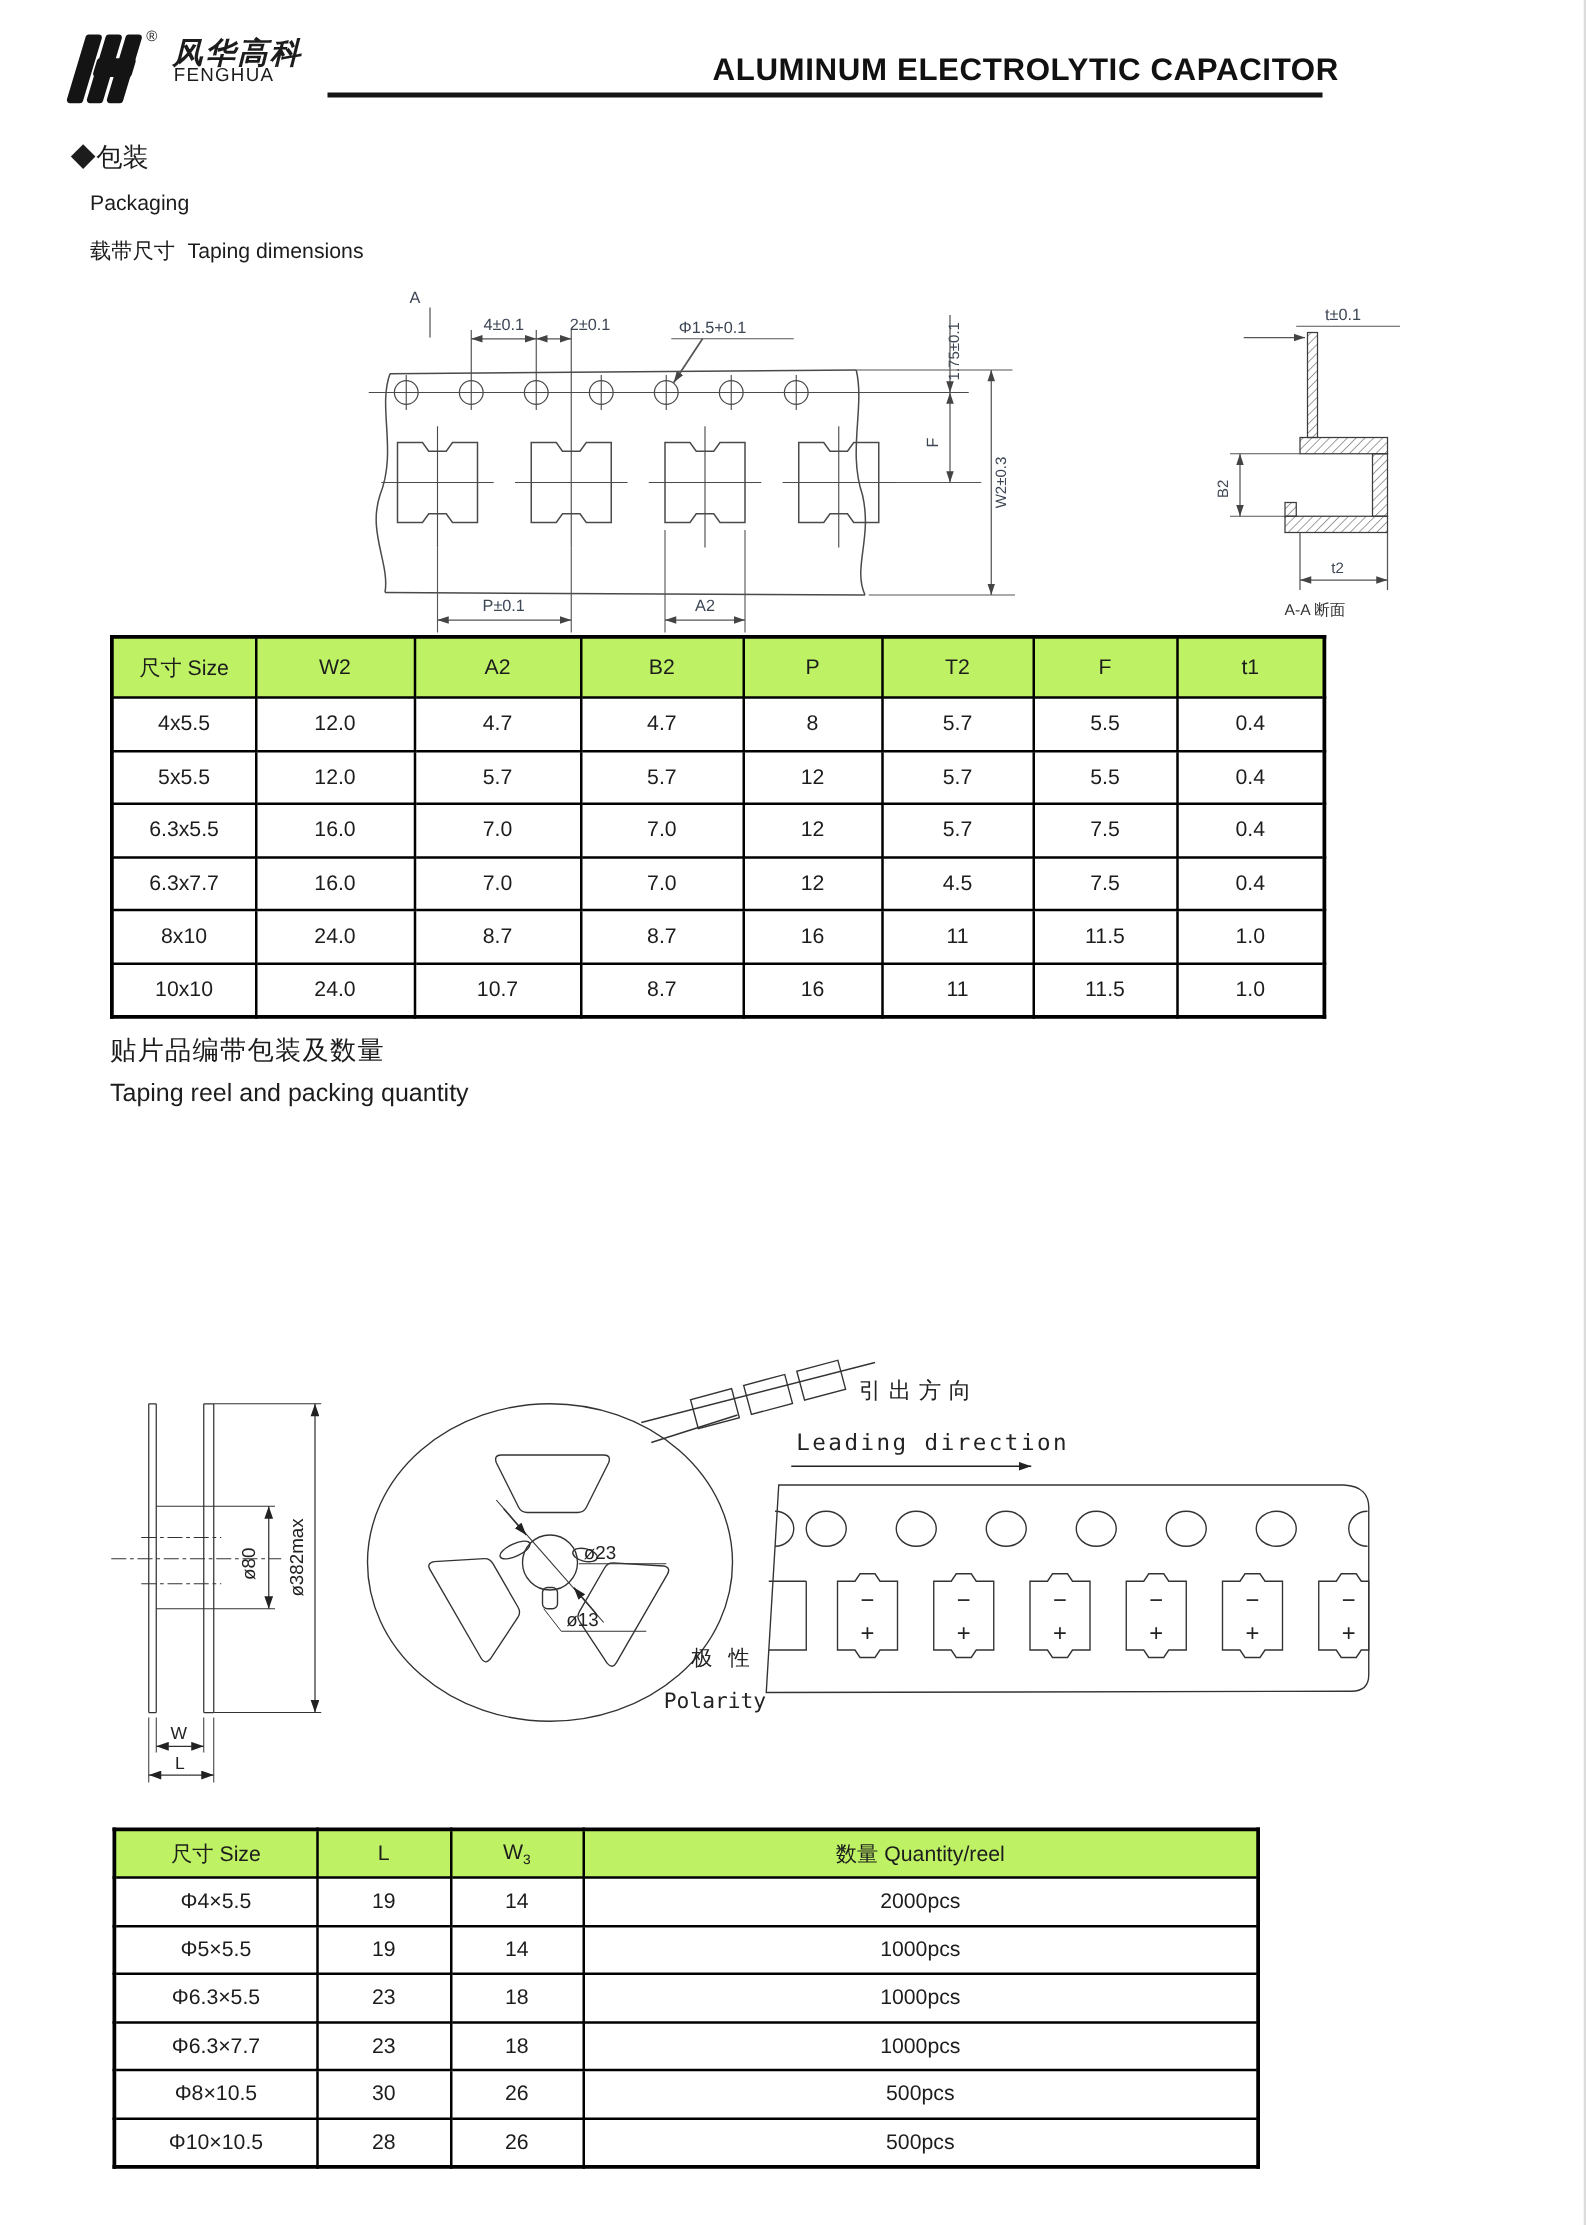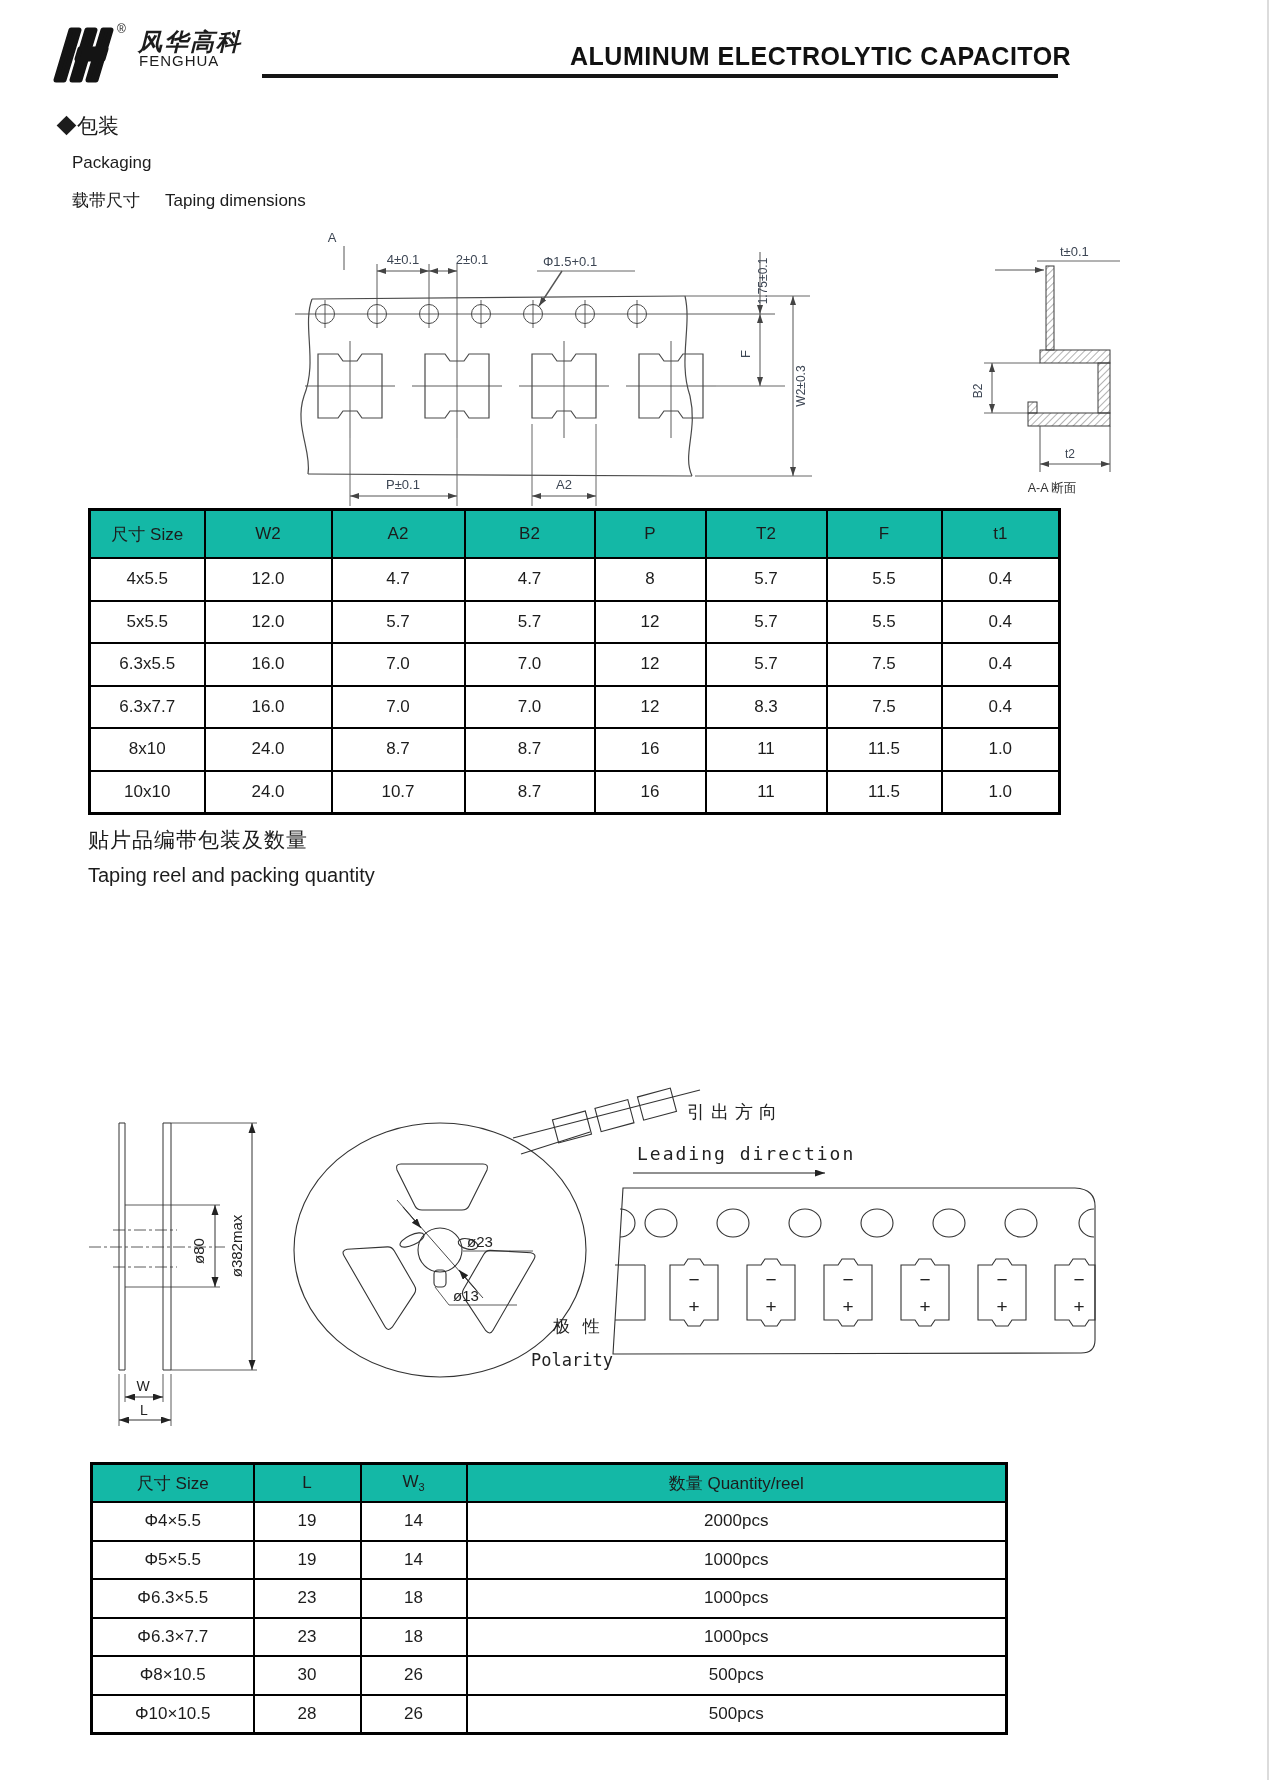--- a/index.html
+++ b/index.html
@@ -10,33 +10,33 @@
   .logo-mark{position:absolute;left:50px;top:24px;}
   .reg{position:absolute;left:117px;top:22px;font-size:12px;}
   .logo-cn{position:absolute;left:138px;top:26px;font-size:24px;font-weight:bold;letter-spacing:2px;font-style:italic;}
   .logo-en{position:absolute;left:139px;top:52px;font-size:15px;font-weight:normal;letter-spacing:1px;}
   .page-title{position:absolute;left:558px;top:30px;font-size:25px;font-weight:bold;letter-spacing:0.5px;color:#111;}
   .title-rule{position:absolute;left:262px;top:74px;width:796px;height:3.5px;background:#151515;}
   
   .h-pack-cn{position:absolute;left:56px;top:112px;font-size:21px;text-align:right;}
   .h-pack-en{position:absolute;left:72px;top:153px;font-size:17px;}
   .h-tape{position:absolute;left:72px;top:189px;font-size:17px;}
-  .h-tape .gap{margin-right:25px;}
+  .h-tape .gap{margin-right:10px;}
   .h2-cn{position:absolute;left:88px;top:826px;font-size:21px;letter-spacing:1px;}
   .h2-en{position:absolute;left:88px;top:864px;font-size:20px;}
   
   .d1{position:absolute;left:240px;top:226px;width:900px;height:320px;}
   .d2{position:absolute;left:85px;top:1040px;width:1030px;height:400px;}
   svg text{font-family:"Liberation Sans",sans-serif;}
   .cad{font-family:"DejaVu Sans Mono",monospace;}
   
   table{border-collapse:collapse;table-layout:fixed;position:absolute;background:#fff;}
   .t1{left:88px;top:508px;width:970px;border:3px solid #000;}
   .t2{left:90px;top:1462px;width:915px;border:3px solid #000;}
-  th{background:#14b8a6;font-weight:normal;font-size:17px;border:2px solid #000;text-align:center;}
+  th{background:#bef264;font-weight:normal;font-size:17px;border:2px solid #000;text-align:center;}
   td{font-size:17px;border:2px solid #000;text-align:center;background:#fff;}
   .t1 th{height:44px;} .t1 td{height:38.5px;}
   .t2 th{height:34px;} .t2 td{height:34.5px;}
   sub.s3{font-size:11px;}
 </style>
 </head>
 <body>
 
 <div class="page">
 
@@ -232,21 +232,21 @@
           <td>5.7</td>
           <td>7.5</td>
           <td>0.4</td>
         </tr>
         <tr>
           <td>6.3x7.7</td>
           <td>16.0</td>
           <td>7.0</td>
           <td>7.0</td>
           <td>12</td>
-          <td>8.3</td>
+          <td>4.5</td>
           <td>7.5</td>
           <td>0.4</td>
         </tr>
         <tr>
           <td>8x10</td>
           <td>24.0</td>
           <td>8.7</td>
           <td>8.7</td>
           <td>16</td>
           <td>11</td>

